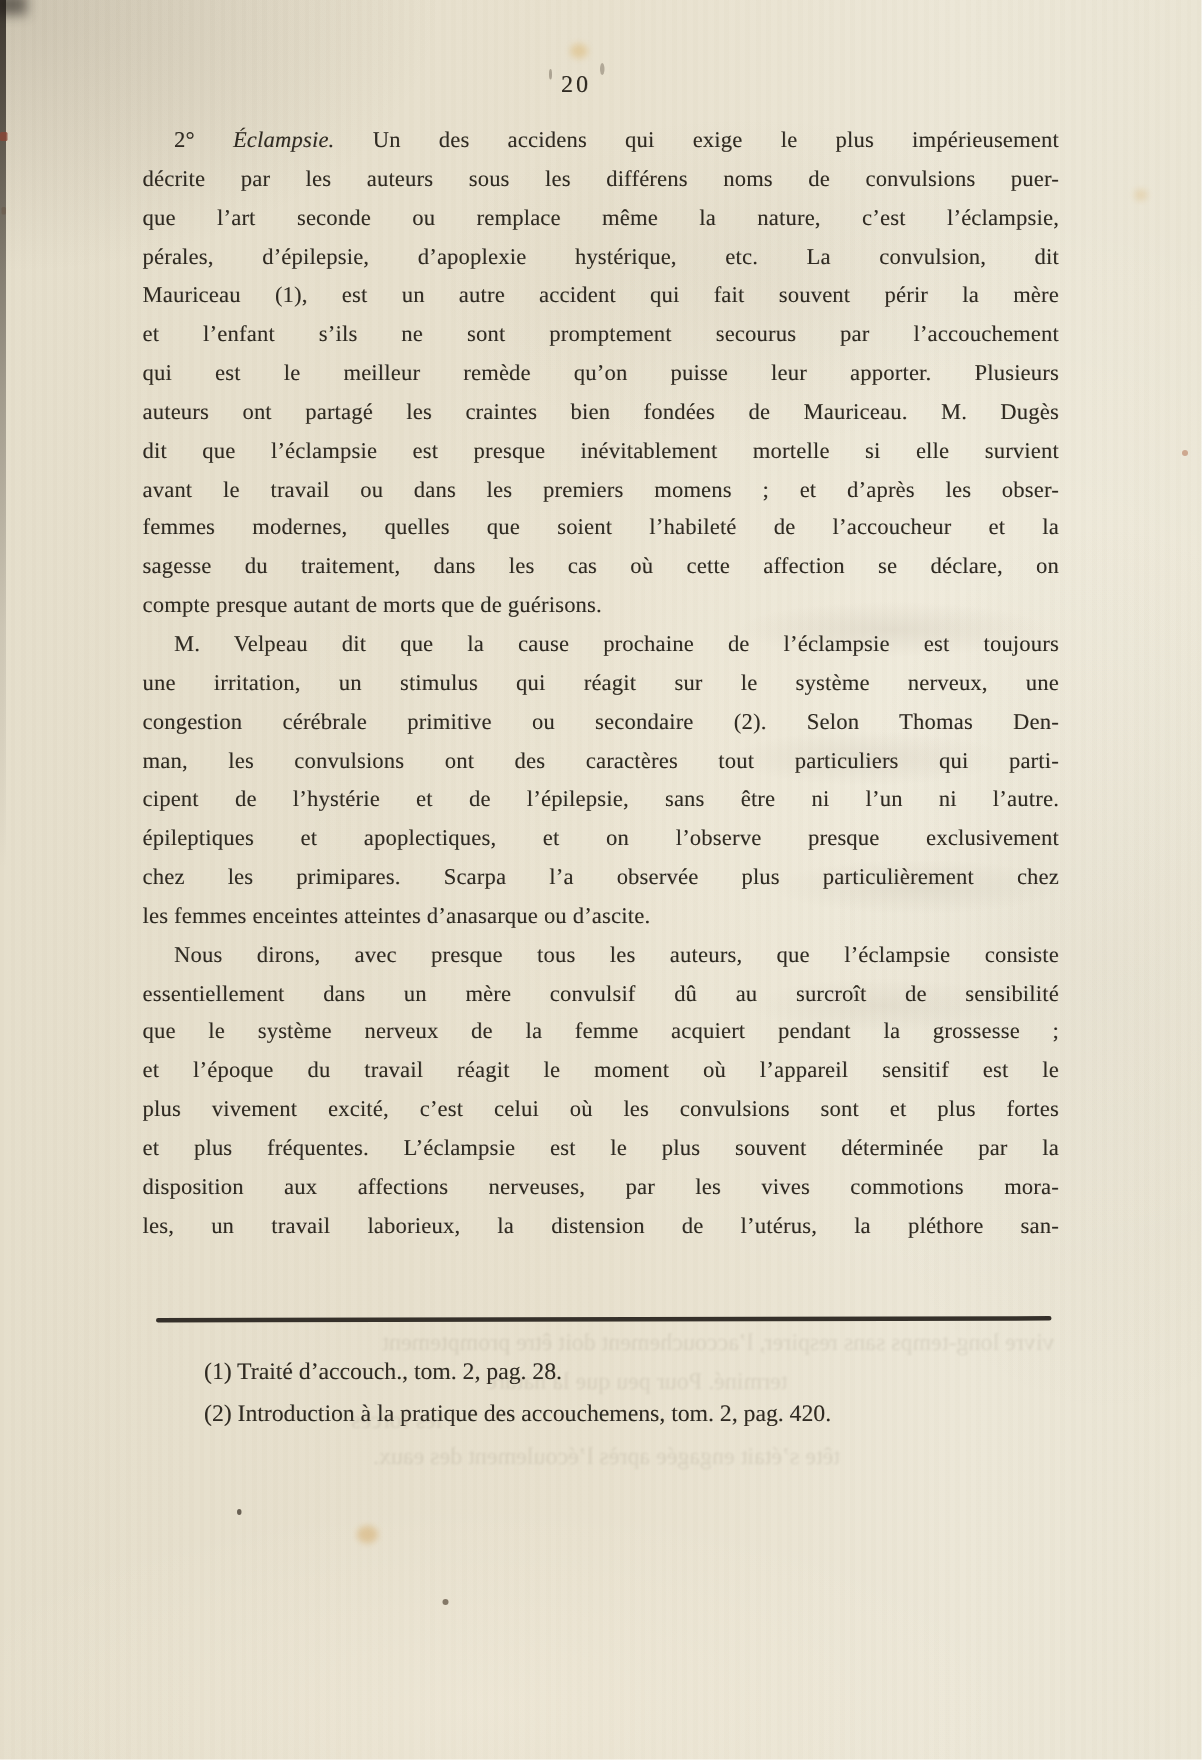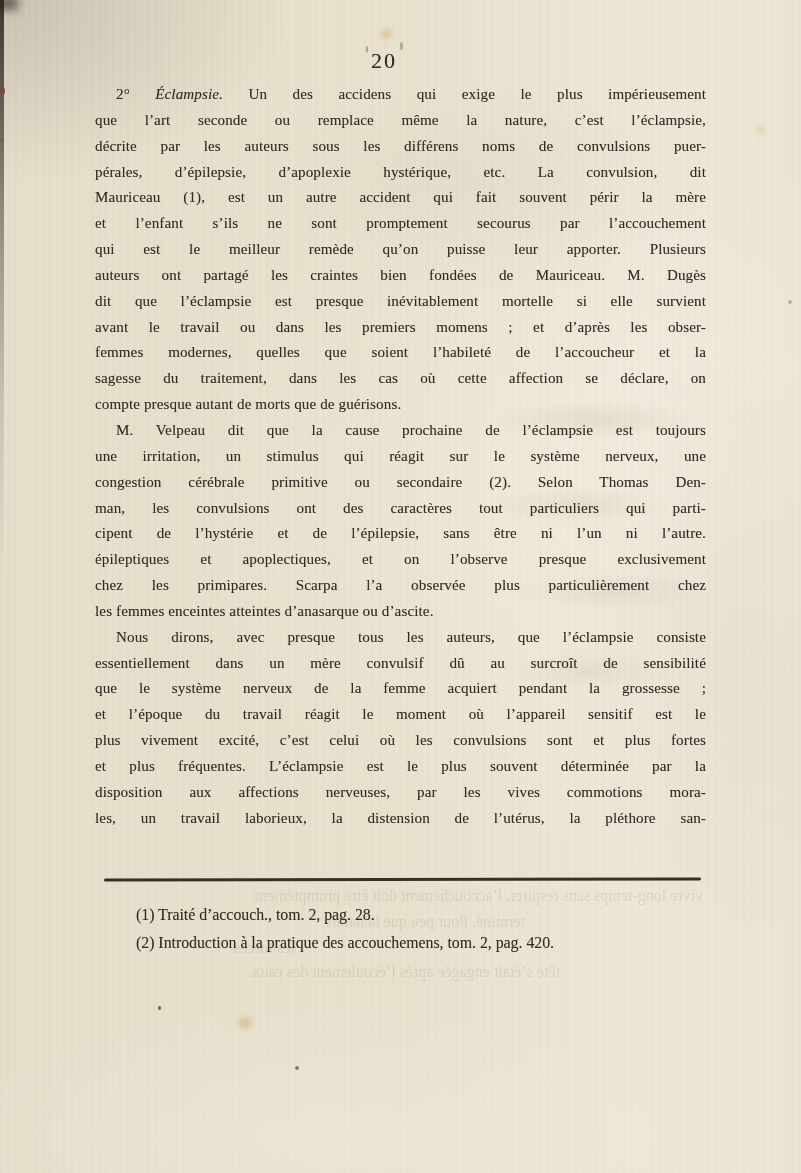--- a/index.html
+++ b/index.html
@@ -26,21 +26,21 @@
     position: absolute; left: 0; top: 0; width: 4px; height: 580px;
     background: linear-gradient(180deg, rgba(38,32,26,0.85) 0%, rgba(38,32,26,0.35) 45%, rgba(38,32,26,0.12) 72%, transparent 100%);
   }
   .top-left-corner-shadow {
     position: absolute; left: -4px; top: -4px; width: 22px; height: 14px;
     background: rgba(30,26,22,0.55); filter: blur(4px);
   }
   .page-number {
     position: absolute; top: 48px; left: 0; width: 768px;
     text-align: center;
-    font-size: 22px; letter-spacing: 2px;
+    font-size: 16px; letter-spacing: 2px;
     text-shadow: 0.3px 0.3px 0.3px rgba(44,38,30,0.35);
   }
   .body-text {
     position: absolute; left: 95px; top: 82px; width: 611px;
     font-size: 15px; line-height: 25.85px; letter-spacing: 0.15px;
     text-shadow: 0.3px 0.3px 0.3px rgba(44,38,30,0.28);
   }
   .line { text-align: justify; text-align-last: justify; height: 25.85px; overflow: hidden; }
   .line.end { text-align-last: left; }
   .line.indent { text-indent: 21px; }
@@ -87,22 +87,22 @@
     <div class="bleed" style="left: 95px; top: 886px; width: 608px;">vivre long-temps sans respirer, l’accouchement doit être promptement</div>
     <div class="bleed" style="left: 95px; top: 912px; width: 430px;">terminé. Pour peu que la nature</div>
     <div class="bleed" style="left: 95px; top: 938px; width: 200px;">les forces</div>
     <div class="bleed" style="left: 108px; top: 962px; width: 452px;">tête s’était engagée après l’écoulement des eaux.</div>
   </div>
 
 <div class="page-number">20</div>
 
 <div class="body-text">
     <div class="line indent"><span>2° </span><span class="it">Éclampsie.</span><span> Un des accidens qui exige le plus impérieusement</span></div>
+    <div class="line"><span>décrite par les auteurs sous les différens noms de convulsions puer-</span></div>
     <div class="line"><span>que l’art seconde ou remplace même la nature, c’est l’éclampsie,</span></div>
-    <div class="line"><span>décrite par les auteurs sous les différens noms de convulsions puer-</span></div>
     <div class="line"><span>pérales, d’épilepsie, d’apoplexie hystérique, etc. La convulsion, dit</span></div>
     <div class="line"><span>Mauriceau (1), est un autre accident qui fait souvent périr la mère</span></div>
     <div class="line"><span>et l’enfant s’ils ne sont promptement secourus par l’accouchement</span></div>
     <div class="line"><span>qui est le meilleur remède qu’on puisse leur apporter. Plusieurs</span></div>
     <div class="line"><span>auteurs ont partagé les craintes bien fondées de Mauriceau. M. Dugès</span></div>
     <div class="line"><span>dit que l’éclampsie est presque inévitablement mortelle si elle survient</span></div>
     <div class="line"><span>avant le travail ou dans les premiers momens ; et d’après les obser-</span></div>
     <div class="line"><span>femmes modernes, quelles que soient l’habileté de l’accoucheur et la</span></div>
     <div class="line"><span>sagesse du traitement, dans les cas où cette affection se déclare, on</span></div>
     <div class="line end"><span>compte presque autant de morts que de guérisons.</span></div>

